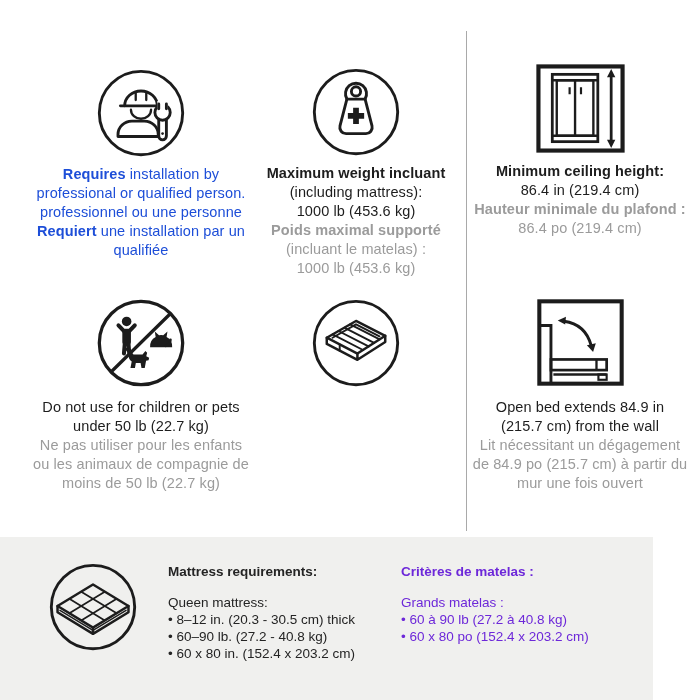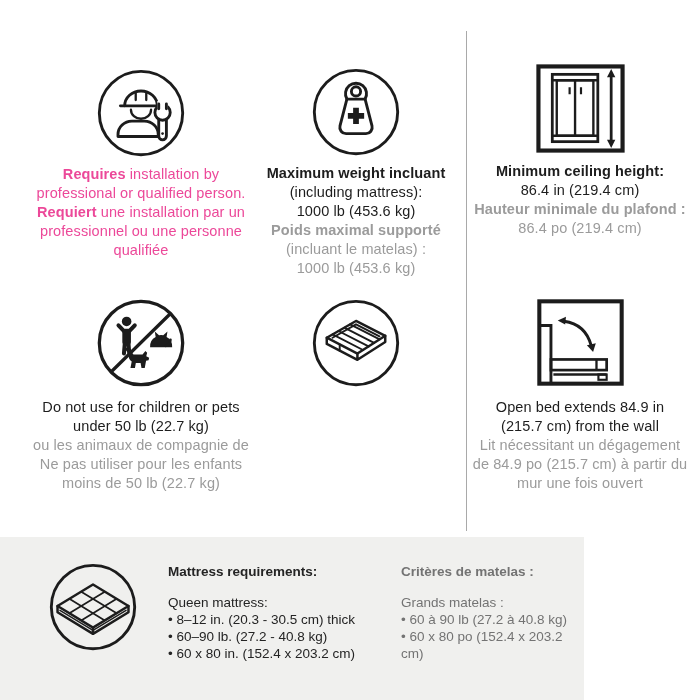--- a/index.html
+++ b/index.html
@@ -9,27 +9,27 @@
     font-family:"Liberation Sans", sans-serif;
     -webkit-font-smoothing:antialiased;
   }
   .panel{position:absolute;width:250px;text-align:center;}
   .icon-wrap{display:flex;justify-content:center;}
   .caption{margin-top:6px;font-size:14.5px;line-height:19px;color:#1d1d1d;letter-spacing:.1px;}
   .caption.mt9{margin-top:9px;}
   .ln{white-space:nowrap;}
   .b{font-weight:700;}
   .gray{color:#9b9b9b;}
-  .red{color:#ec4899;}
+  .red{color:#1d4ed8;}
   .divider{position:absolute;left:466px;top:31px;width:1px;height:500px;background:#a9a9a9;}
-  .footer{position:absolute;left:0;top:537px;width:584px;height:163px;background:#f0f0ee;}
+  .footer{position:absolute;left:0;top:537px;width:653px;height:163px;background:#f0f0ee;}
   .footer-icon{position:absolute;left:47px;top:24px;}
   .col{position:absolute;top:26px;font-size:13.5px;line-height:17px;color:#242424;}
   .col-en{left:168px;}
-  .col-fr{left:401px;color:#737373;}
+  .col-fr{left:401px;color:#6d28d9;}
   .col-title{font-weight:700;margin:0 0 14px 0;}
   .col ul{list-style:none;margin:0;padding:0;}
   .col li::before{content:"• ";}
   svg{display:block;}
 </style>
 </head>
 <body>
 
 <div class="divider"></div>
 
@@ -47,22 +47,22 @@
         <rect x="65" y="35.5" width="11" height="8" fill="#ffffff" stroke="none"></rect>
         <path d="M66.5,38.5 v5 M74.5,38.5 v5" stroke-width="3"></path>
         <path d="M66.5,54.5 v17.5 a4,4 0 0 0 8,0 v-17.5" stroke-width="3"></path>
         <circle cx="70.5" cy="69.5" r="1.4" fill="#1c1c1c" stroke="none"></circle>
       </g>
     </svg>
   </div>
   <div class="caption red">
     <div class="ln"><span class="b">Requires</span><span> installation by</span></div>
     <div class="ln">professional or qualified person.</div>
+    <div class="ln">professionnel ou une personne</div>
     <div class="ln"><span class="b">Requiert</span><span> une installation par un</span></div>
-    <div class="ln">professionnel ou une personne</div>
     <div class="ln">qualifiée</div>
   </div>
 </div>
 
 <div class="panel" style="left:231px;top:66px">
   <div class="icon-wrap">
     <svg width="92" height="92" viewBox="0 0 96 96">
       <g fill="none" stroke="#1c1c1c" stroke-linecap="round" stroke-linejoin="round">
         <circle cx="48" cy="48" r="43.5" stroke-width="3"></circle>
         <path d="M38.5,34.5 a11,11 0 1 1 19,0" stroke-width="3"></path>
@@ -119,22 +119,22 @@
         <path d="M74,51 q4.5,-1.5 4.8,-6.5" stroke-width="2.6"></path>
         <path d="M37,74 l1.3,-6.8 q-3.6,-2.4 -3.1,-6.7 l2.3,-3.9 2.6,3.4 h9.5 l3,-3.6 1.8,1.8 -0.9,3.6 3,1.6 -0.6,2.6 -2.6,0.6 -1.4,7.4 h-3.4 l-0.9,-5.1 h-5 l-0.9,5.1 z" fill="#1c1c1c" stroke="none"></path>
         <path d="M35.5,57.5 l-2.6,-3.2" stroke-width="2.6"></path>
         <path d="M17.5,77.5 L78,18" stroke-width="3.4"></path>
       </g>
     </svg>
   </div>
   <div class="caption mt9">
     <div class="ln">Do not use for children or pets</div>
     <div class="ln">under 50 lb (22.7 kg)</div>
+    <div class="ln gray">Ne pas utiliser pour les enfants</div>
     <div class="ln gray">ou les animaux de compagnie de</div>
-    <div class="ln gray">Ne pas utiliser pour les enfants</div>
     <div class="ln gray">moins de 50 lb (22.7 kg)</div>
   </div>
 </div>
 
 <div class="panel" style="left:231px;top:297px">
   <div class="icon-wrap">
     <svg width="92" height="92" viewBox="0 0 96 96">
       <g fill="none" stroke="#1c1c1c" stroke-linecap="round" stroke-linejoin="round">
         <circle cx="48" cy="48" r="43.5" stroke-width="3"></circle>
         <path d="M17.5,42.5 L48,25 L78.5,40.5 L49.5,59 Z" stroke-width="2.6"></path>

